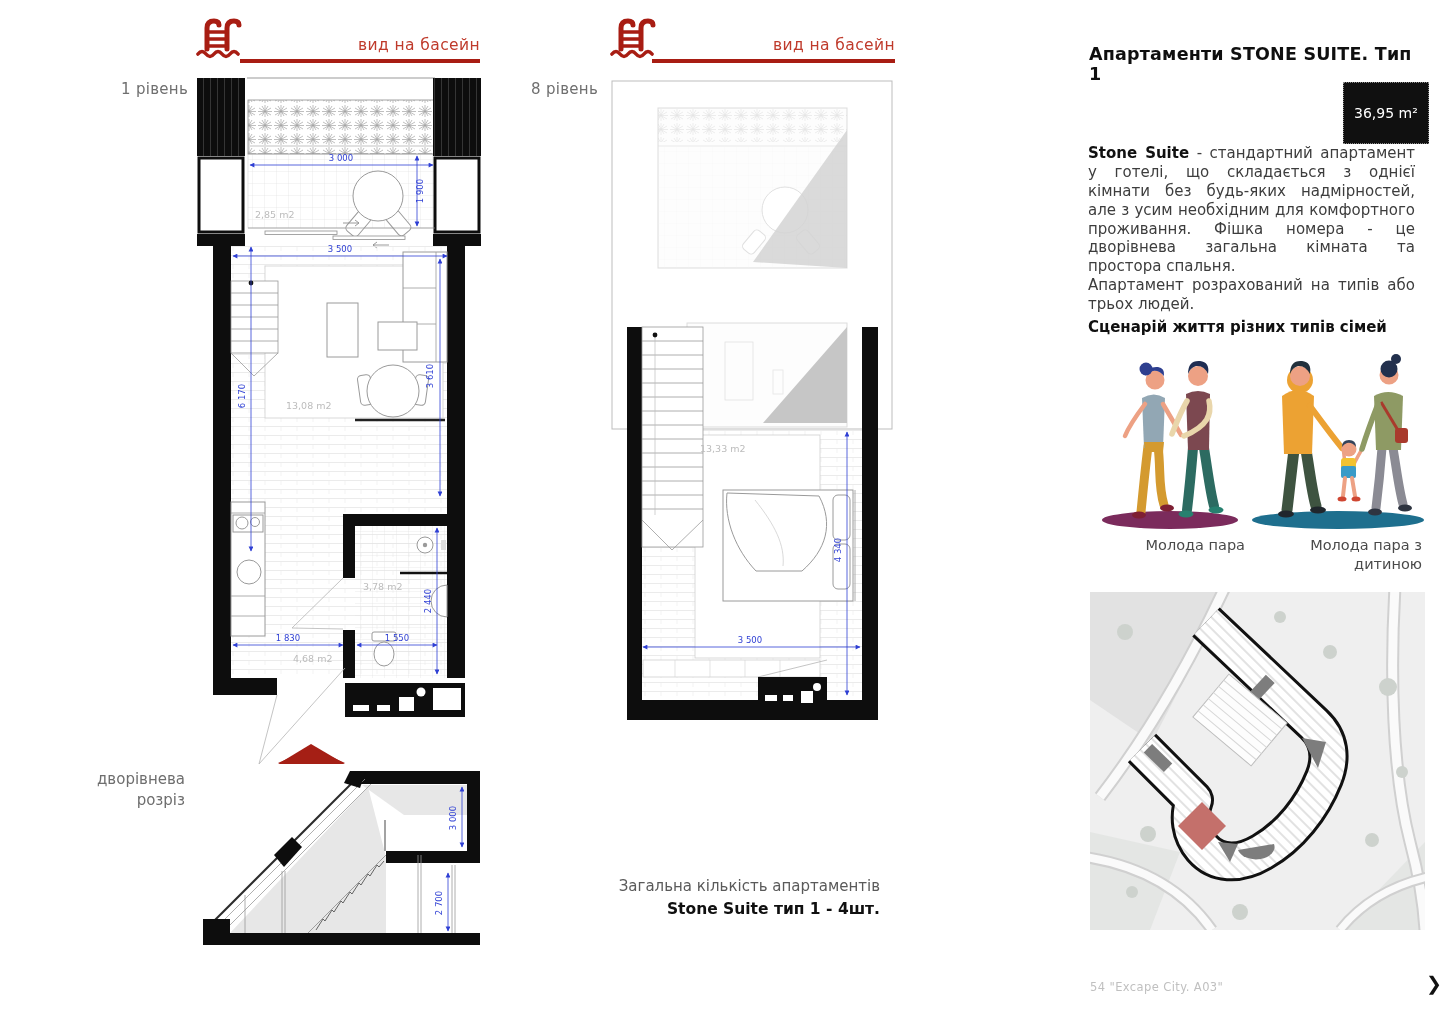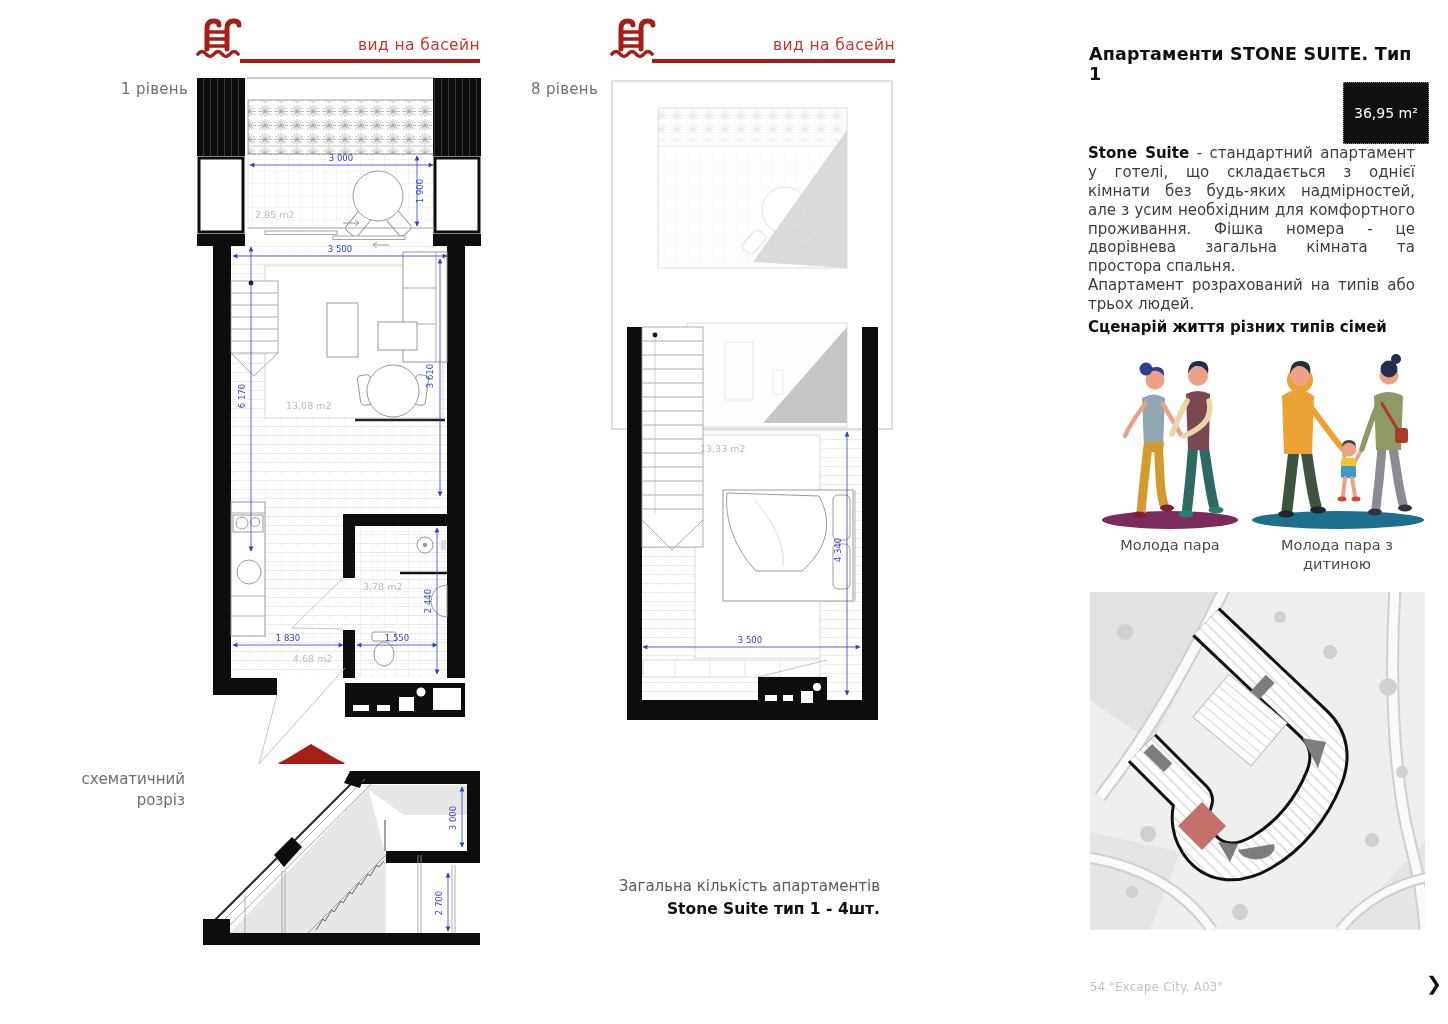--- a/index.html
+++ b/index.html
@@ -10,21 +10,21 @@
   .pool-caption{font-size:15.5px;color:#bf3a2b;text-align:right;letter-spacing:.4px;}
   .pool-line{height:4px;background:#a81d13;}
   .sec-label{font-size:15px;color:#6e6e6e;text-align:right;line-height:1.4;}
   .summary{font-size:15px;color:#5a5a5a;text-align:right;line-height:1.45;}
   .summary .b{font-weight:bold;color:#101010;font-size:15.5px;}
   .info-title{font-size:17.5px;font-weight:bold;color:#0f0f0f;letter-spacing:.2px;}
   .badge{background:#101010;color:#fff;font-size:14px;padding:22px 10px;border:1px dotted #8a8a8a;}
   .desc{font-size:15px;line-height:1.26;color:#3d3d3d;text-align:justify;}
   .desc .b{font-weight:bold;color:#111;}
   .scen-title{font-size:15px;font-weight:bold;color:#101010;}
-  .caption{font-size:14.5px;color:#4a4a4a;text-align:center;line-height:1.3;}
+  .caption{font-size:14.5px;color:#4a4a4a;text-align:right;line-height:1.3;}
   .footer-text{font-size:11.5px;color:#c0c0c0;letter-spacing:.4px;}
   .next-arrow{font-size:19px;font-weight:bold;color:#111;}
   svg text{font-family:"DejaVu Sans","Liberation Sans",sans-serif;}
   .dt{fill:#2E3FD4;font-size:8.5px;}
   .at{fill:#bcbcbc;font-size:9.5px;}
   .dim{stroke:#2E3FD4;stroke-width:.8;}
   .thin{stroke:#9a9a9a;stroke-width:.8;fill:none;}
   .furn{stroke:#9a9a9a;stroke-width:1;fill:#fff;}
 </style>
 </head>
@@ -274,21 +274,21 @@
   <g>
     <text x="95" y="372" class="at">13,33 m2</text>
     <line x1="242" y1="352" x2="242" y2="615" class="dim" marker-start="url(#arrS)" marker-end="url(#arrE)"></line>
     <text x="236" y="470" class="dt" text-anchor="middle" transform="rotate(-90 236 470)">4 340</text>
     <line x1="38" y1="567" x2="255" y2="567" class="dim" marker-start="url(#arrS)" marker-end="url(#arrE)"></line>
     <text x="145" y="563" class="dt" text-anchor="middle">3 500</text>
   </g>
 </svg>
 
 <div class="abs sec-label" style="left:60px;top:769px;width:125px">
-  <div>схематичний</div>
+  <div>дворівнева</div>
   <div>розріз</div>
 </div>
 <svg class="abs" style="left:190px;top:743px" width="300" height="215" viewBox="0 0 300 215">
   <polygon points="122,5 155,20 88,20" fill="#a51f15"></polygon>
   <polygon points="40,190 178,44 196,114 196,190" fill="#e7e7e7"></polygon>
   <polygon points="172,42 288,42 288,72 214,72" fill="#e7e7e7"></polygon>
   <rect x="168" y="28" width="122" height="13" fill="#0d0d0d"></rect>
   <rect x="277" y="28" width="13" height="92" fill="#0d0d0d"></rect>
   <rect x="196" y="108" width="94" height="12" fill="#0d0d0d"></rect>
   <line x1="15" y1="187" x2="170" y2="32" stroke="#2c2c2c" stroke-width="2"></line>

